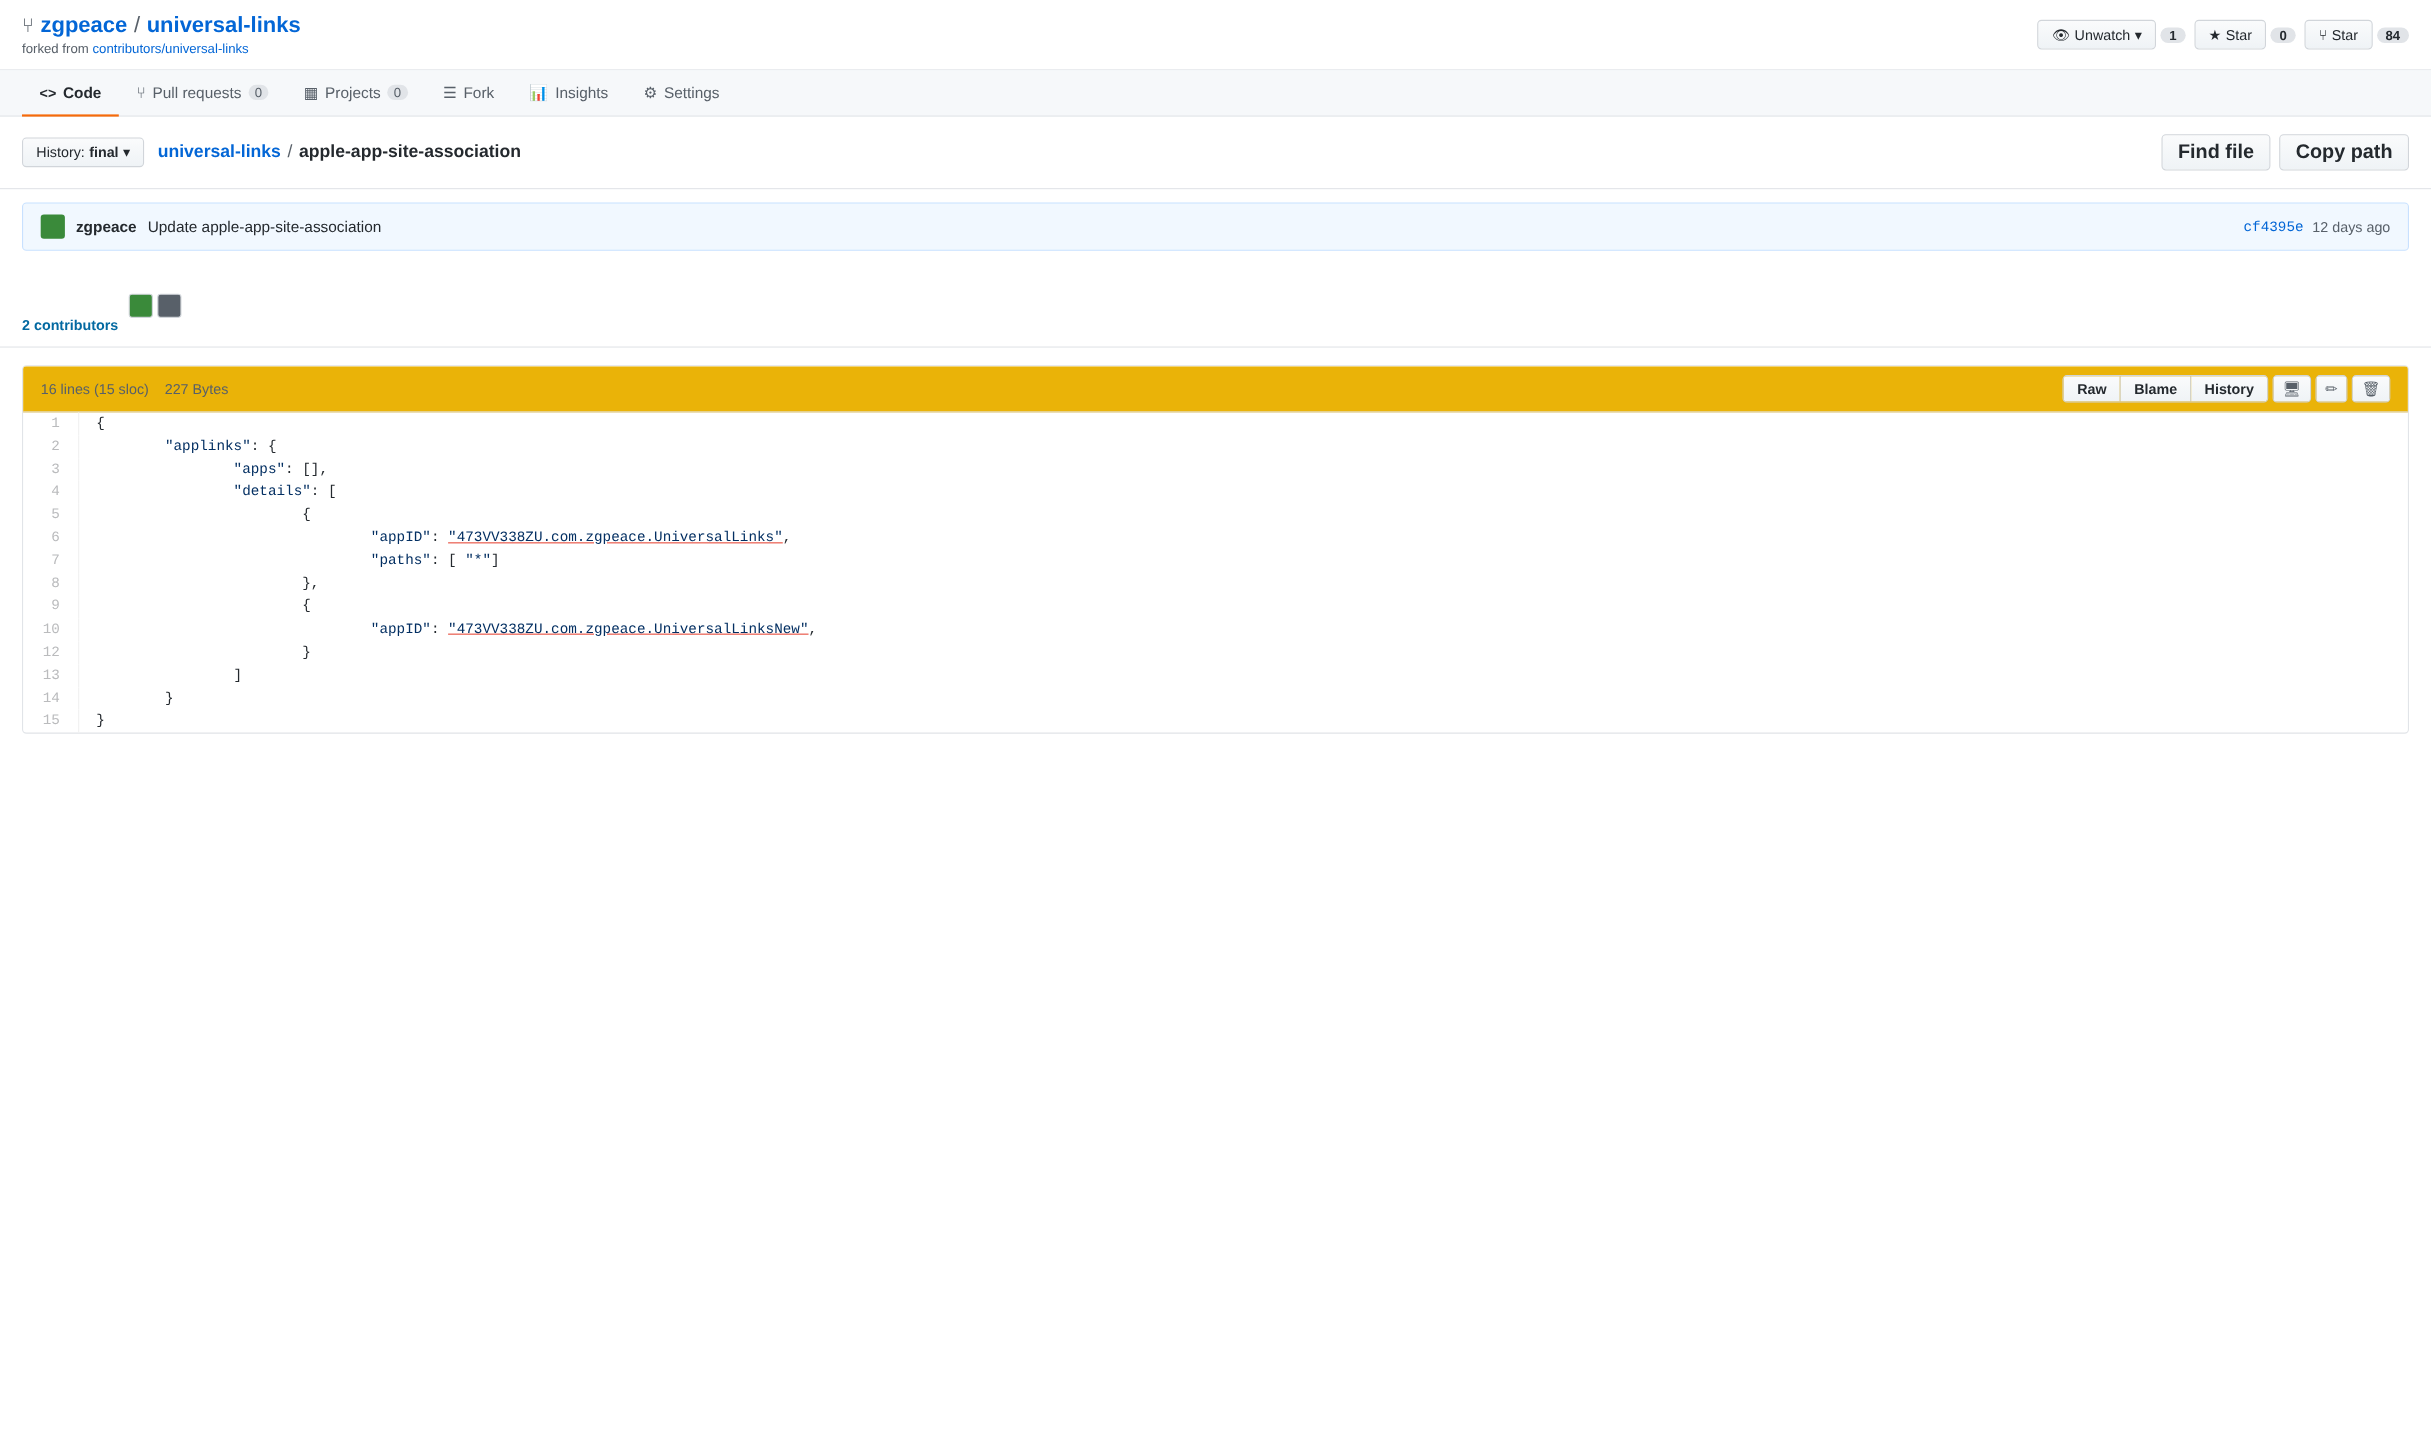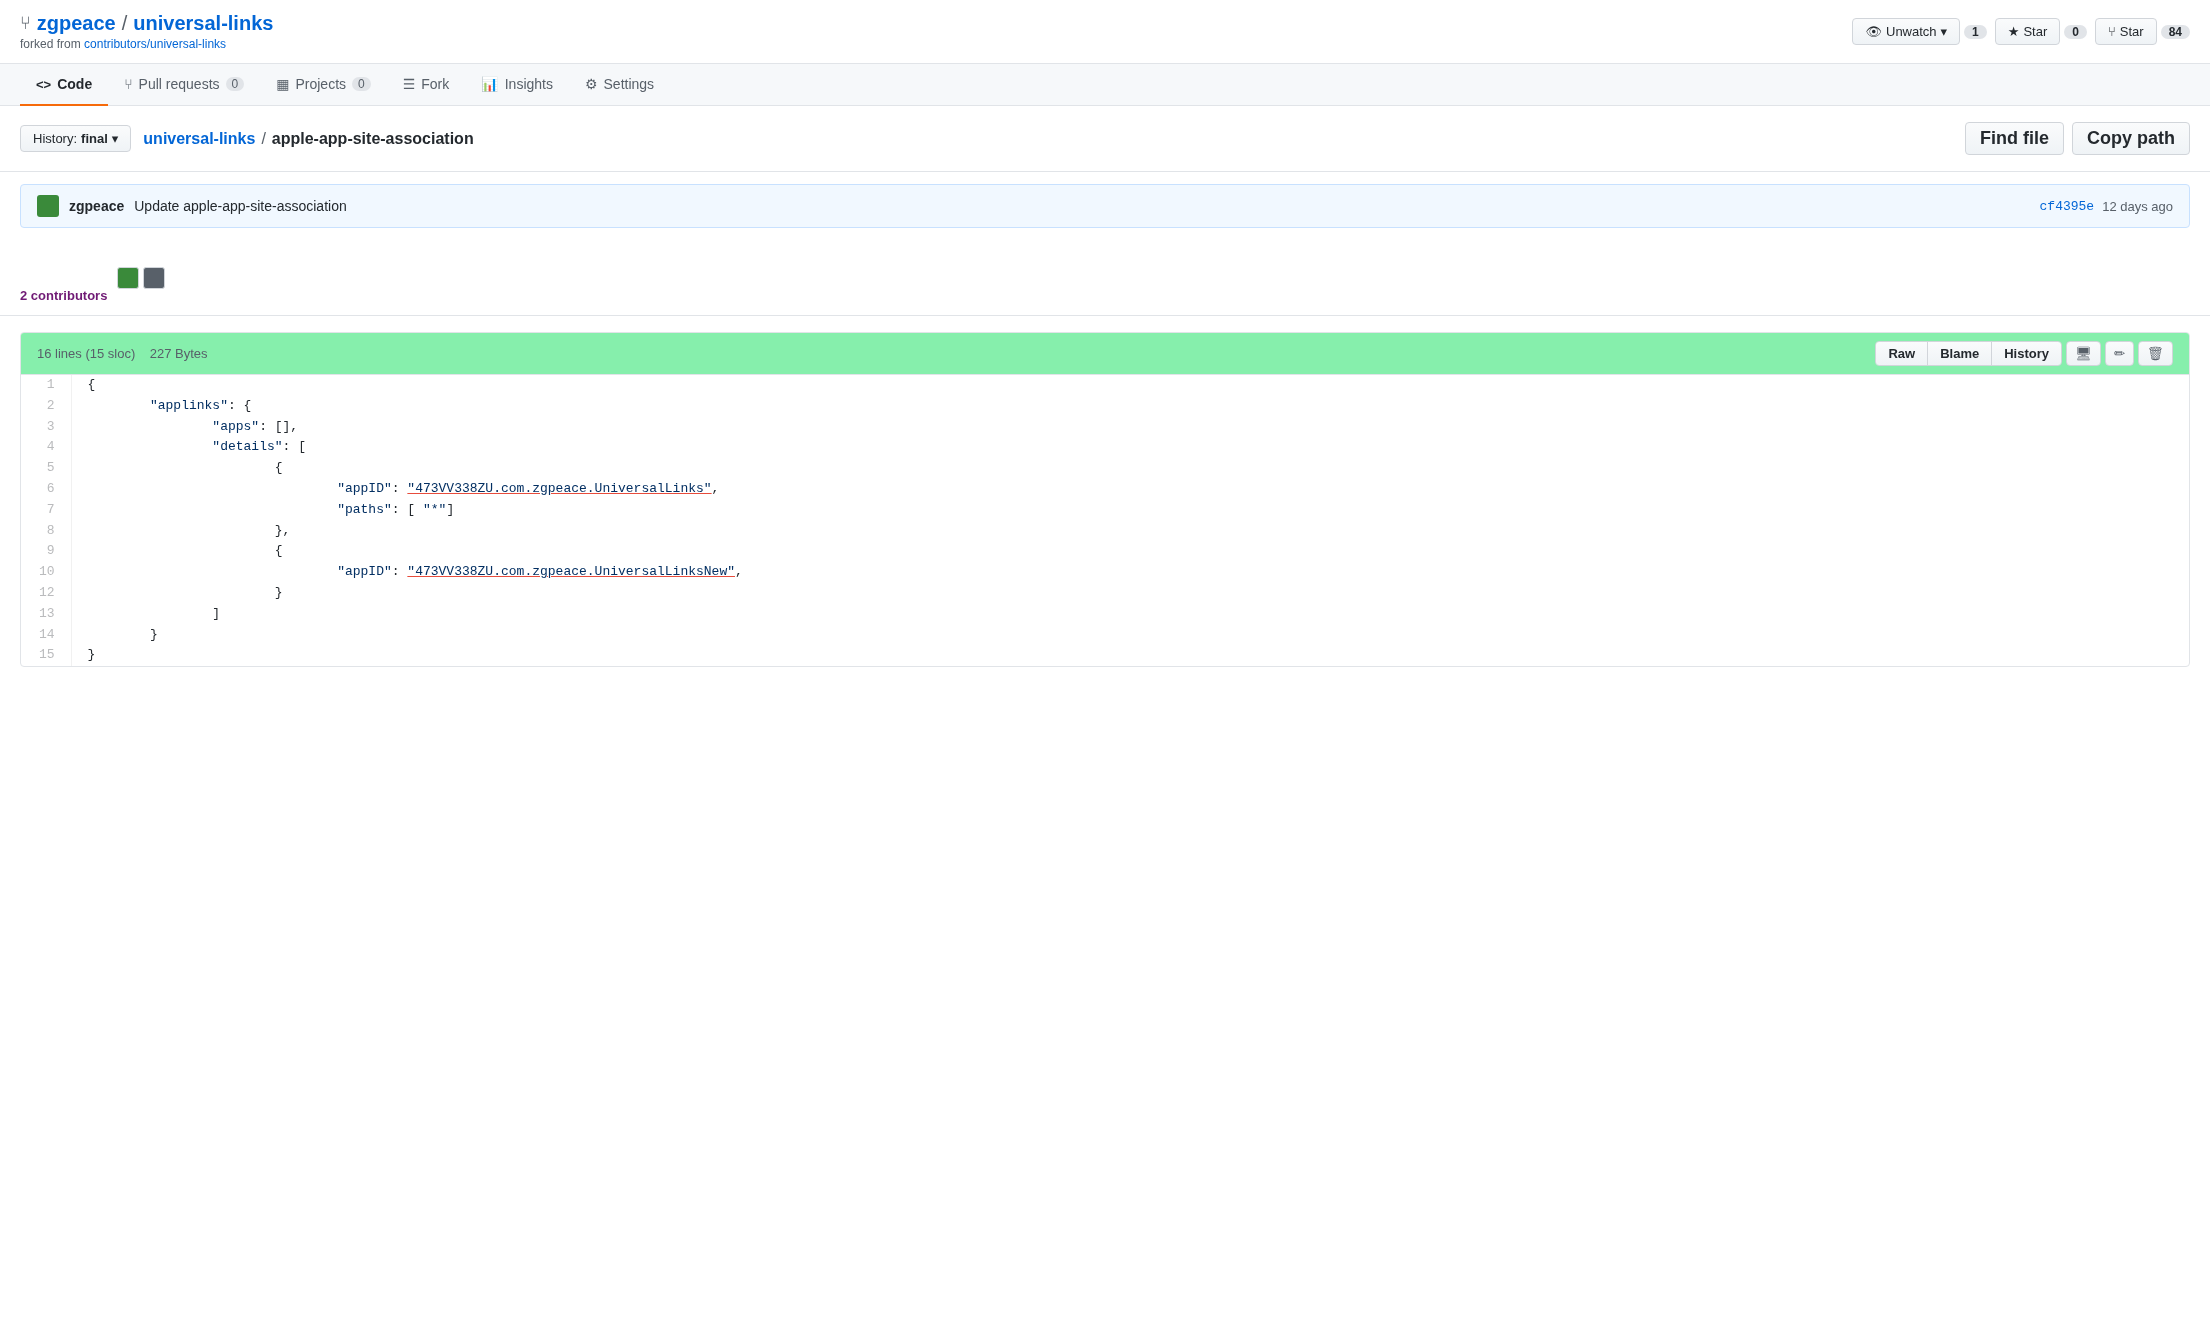--- a/index.html
+++ b/index.html
@@ -36,27 +36,27 @@
     .commit-bar { background: #f1f8ff; border: 1px solid #c8e1ff; border-radius: 4px; margin: 0 20px 0 20px; padding: 10px 16px; display: flex; align-items: center; justify-content: space-between; }
     .commit-left { display: flex; align-items: center; gap: 10px; }
     .avatar { width: 20px; height: 20px; border-radius: 3px; background: #6cc644; display: flex; align-items: center; justify-content: center; font-size: 10px; color: #fff; overflow: hidden; }
     .commit-author { font-weight: 600; color: #24292e; }
     .commit-msg { color: #24292e; }
     .commit-right { display: flex; align-items: center; gap: 8px; color: #586069; font-size: 13px; }
     .commit-sha { color: #0366d6; text-decoration: none; font-family: Liberation Mono, monospace; }
 
     
     .contributors-bar { padding: 12px 20px; display: flex; align-items: center; gap: 10px; border-bottom: 1px solid #e1e4e8; }
-    .contributors-link { color: #701a75; text-decoration: none; font-weight: 600; font-size: 13px; margin-top: 36px; }
+    .contributors-link { color: #0369a1; text-decoration: none; font-weight: 600; font-size: 13px; margin-top: 36px; }
     .contrib-avatars { display: flex; gap: 4px; }
     .contrib-avatar { width: 22px; height: 22px; border-radius: 3px; border: 1px solid #d1d5da; }
 
     
     .file-container { margin: 16px 20px; border: 1px solid #e1e4e8; border-radius: 4px; overflow: hidden; }
-    .file-header { background: #86efac; border-bottom: 1px solid #e1e4e8; padding: 8px 16px; display: flex; align-items: center; justify-content: space-between; }
+    .file-header { background: #eab308; border-bottom: 1px solid #e1e4e8; padding: 8px 16px; display: flex; align-items: center; justify-content: space-between; }
     .file-meta { color: #586069; font-size: 13px; }
     .file-actions { display: flex; align-items: center; gap: 4px; }
     .file-icon-btn { border: 1px solid #d1d5da; border-radius: 4px; background: linear-gradient(#fafbfc, #eff3f6); padding: 4px 8px; color: #586069; cursor: pointer; }
     .file-btn-group { display: flex; border: 1px solid #d1d5da; border-radius: 4px; overflow: hidden; }
     .file-btn-group .gbtn { border: none; border-right: 1px solid #d1d5da; background: linear-gradient(#fafbfc, #eff3f6); padding: 4px 12px; font-size: 13px; color: #24292e; cursor: pointer; font-weight: 600; }
     .file-btn-group .gbtn:last-child { border-right: none; }
 
     
     .code-table { width: 100%; border-collapse: collapse; font-family: "SFMono-Regular", Consolas, "Liberation Mono", Menlo, monospace; font-size: 13px; line-height: 1.6; }
     .code-table tr { border-bottom: 0; }

